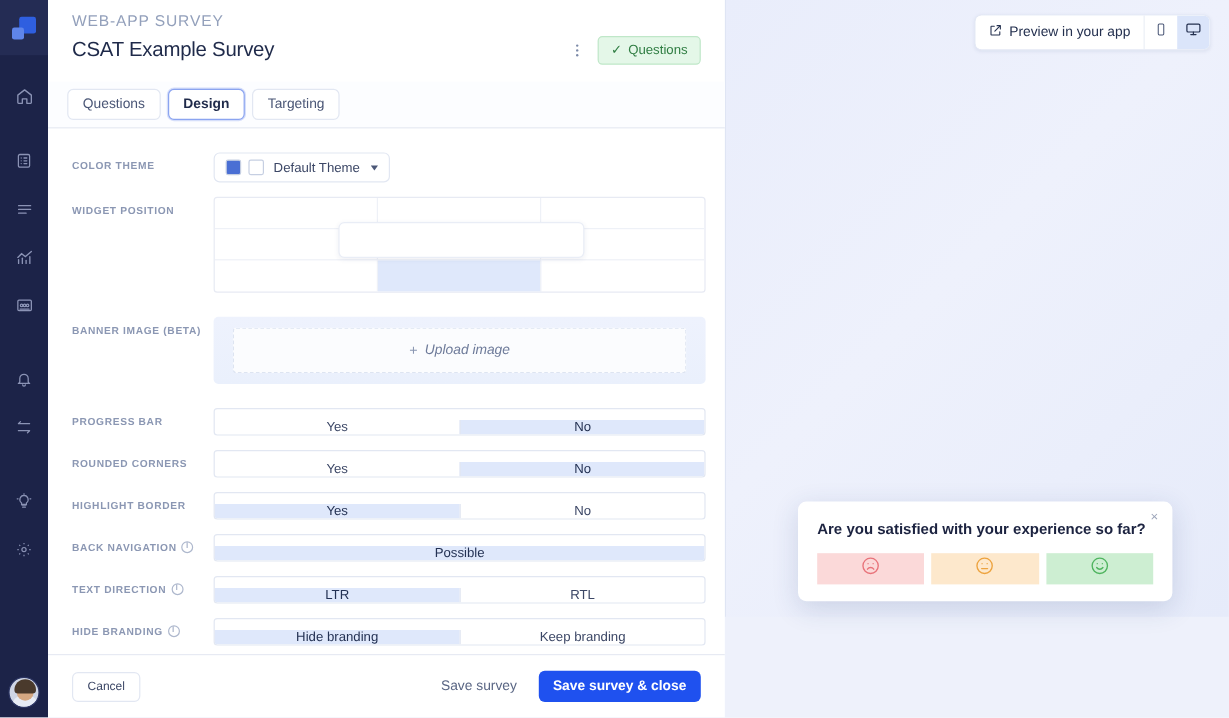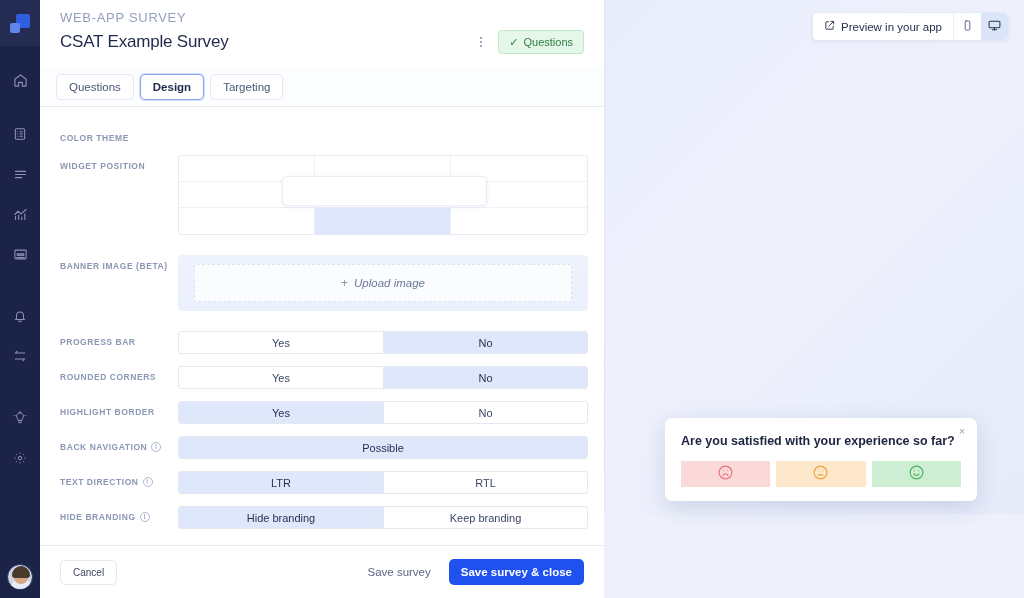--- a/index.html
+++ b/index.html
@@ -148,21 +148,21 @@
     width: 378px; height: 38px; border: 1px dashed #dde4f1; border-radius: 3px;
     background: #fbfcfe; display: flex; align-items: center; justify-content: center;
     gap: 6px; cursor: pointer;
   }
   .banner-drop .plus { font-size: 12px; color: #8a96b2; }
   .banner-drop .txt { font-size: 11.5px; color: #6d7a99; font-style: italic; }
 
   
   .seg {
     width: 410px; height: 23px; display: flex;
-    border: 1px solid #e2e7f2; border-radius: 3px; overflow: hidden; background: #fff;
+    border: 1px solid #e2e7f2; border-radius: 3px; overflow: hidden; background: #fff; align-items: flex-end;
   }
   .seg-opt {
     flex: 1 1 50%; display: flex; align-items: center; justify-content: center;
     font-size: 11px; color: #3c4766; cursor: pointer;
   }
   .seg-opt + .seg-opt { border-left: 1px solid #e2e7f2; }
   .seg-opt.on { background: #dfe8fb; color: #243254; }
 
   .gap-20 { height: 20px; }
   .gap-12 { height: 12px; }
@@ -363,20 +363,28 @@
       <div class="tab">Questions</div>
       <div class="tab active">Design</div>
       <div class="tab">Targeting</div>
     </div>
 
     <div class="editor-body">
       <div class="gap-20"></div>
 
       <div class="frow">
         <div class="flabel">COLOR THEME</div>
+        <div class="fctl">
+          <div class="theme-select">
+            <span class="sw" style="background:#4a6fd4"></span>
+            <span class="sw" style="background:#ffffff"></span>
+            <span class="theme-name">Default Theme</span>
+            <span class="caret"></span>
+          </div>
+        </div>
       </div>
 
       <div class="gap-12"></div>
 
       <div class="frow">
         <div class="flabel">WIDGET POSITION</div>
         <div class="fctl">
           <div class="posgrid">
             <div class="poscell"></div>
             <div class="poscell"></div>

